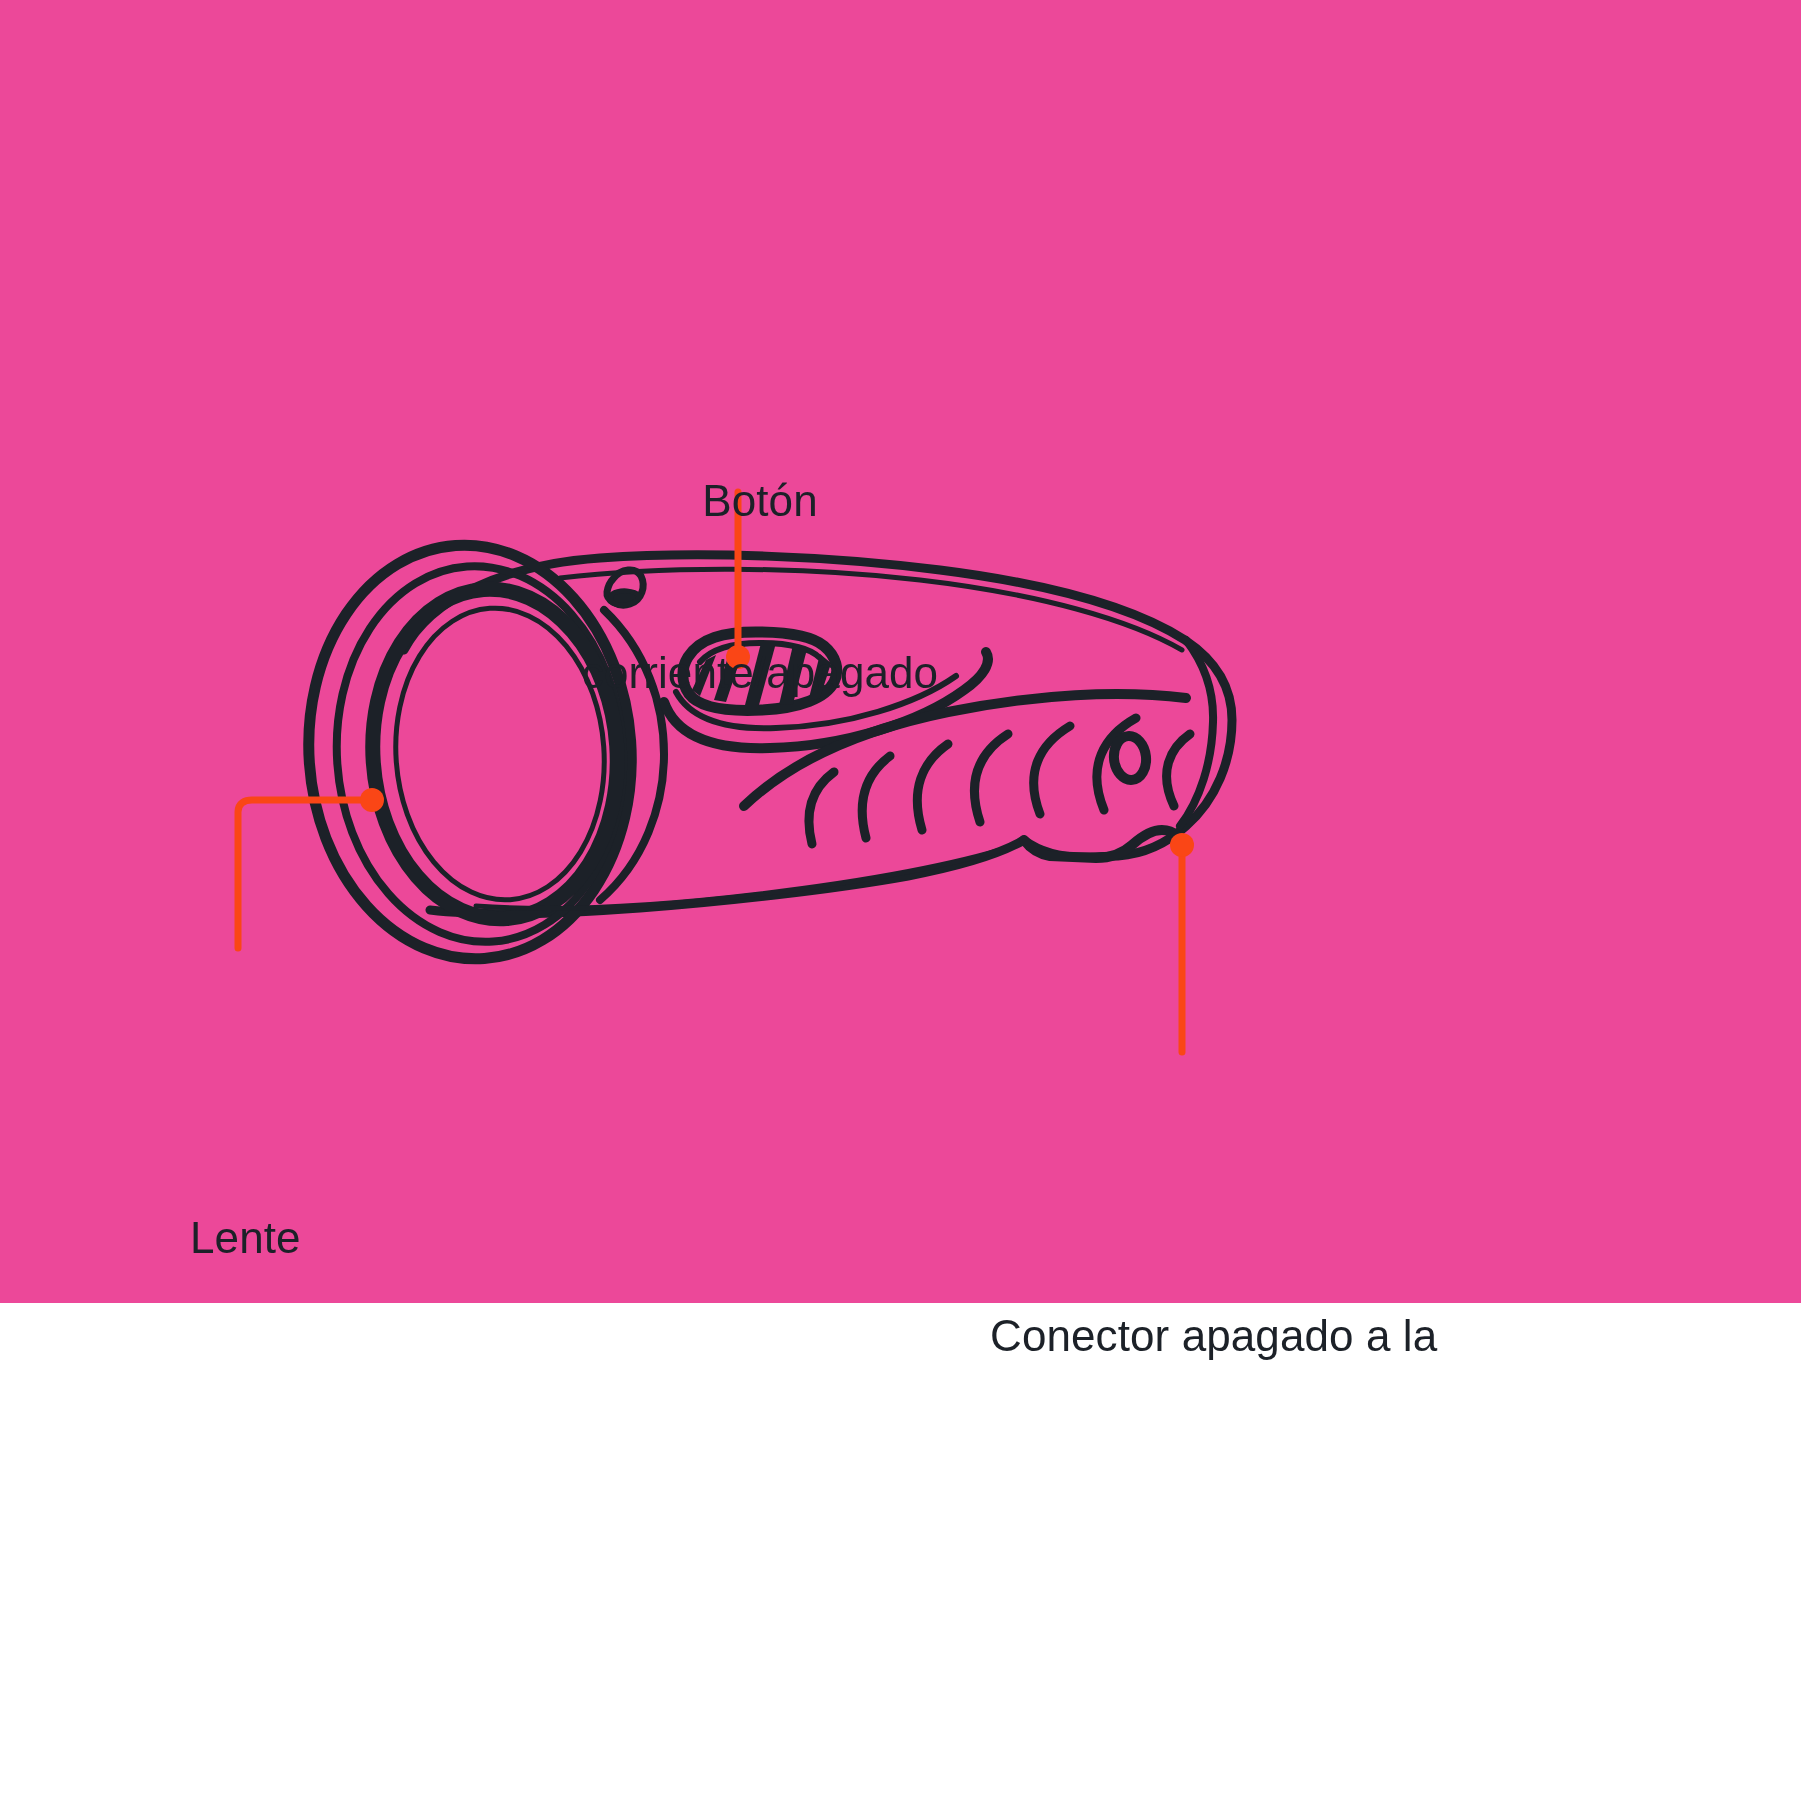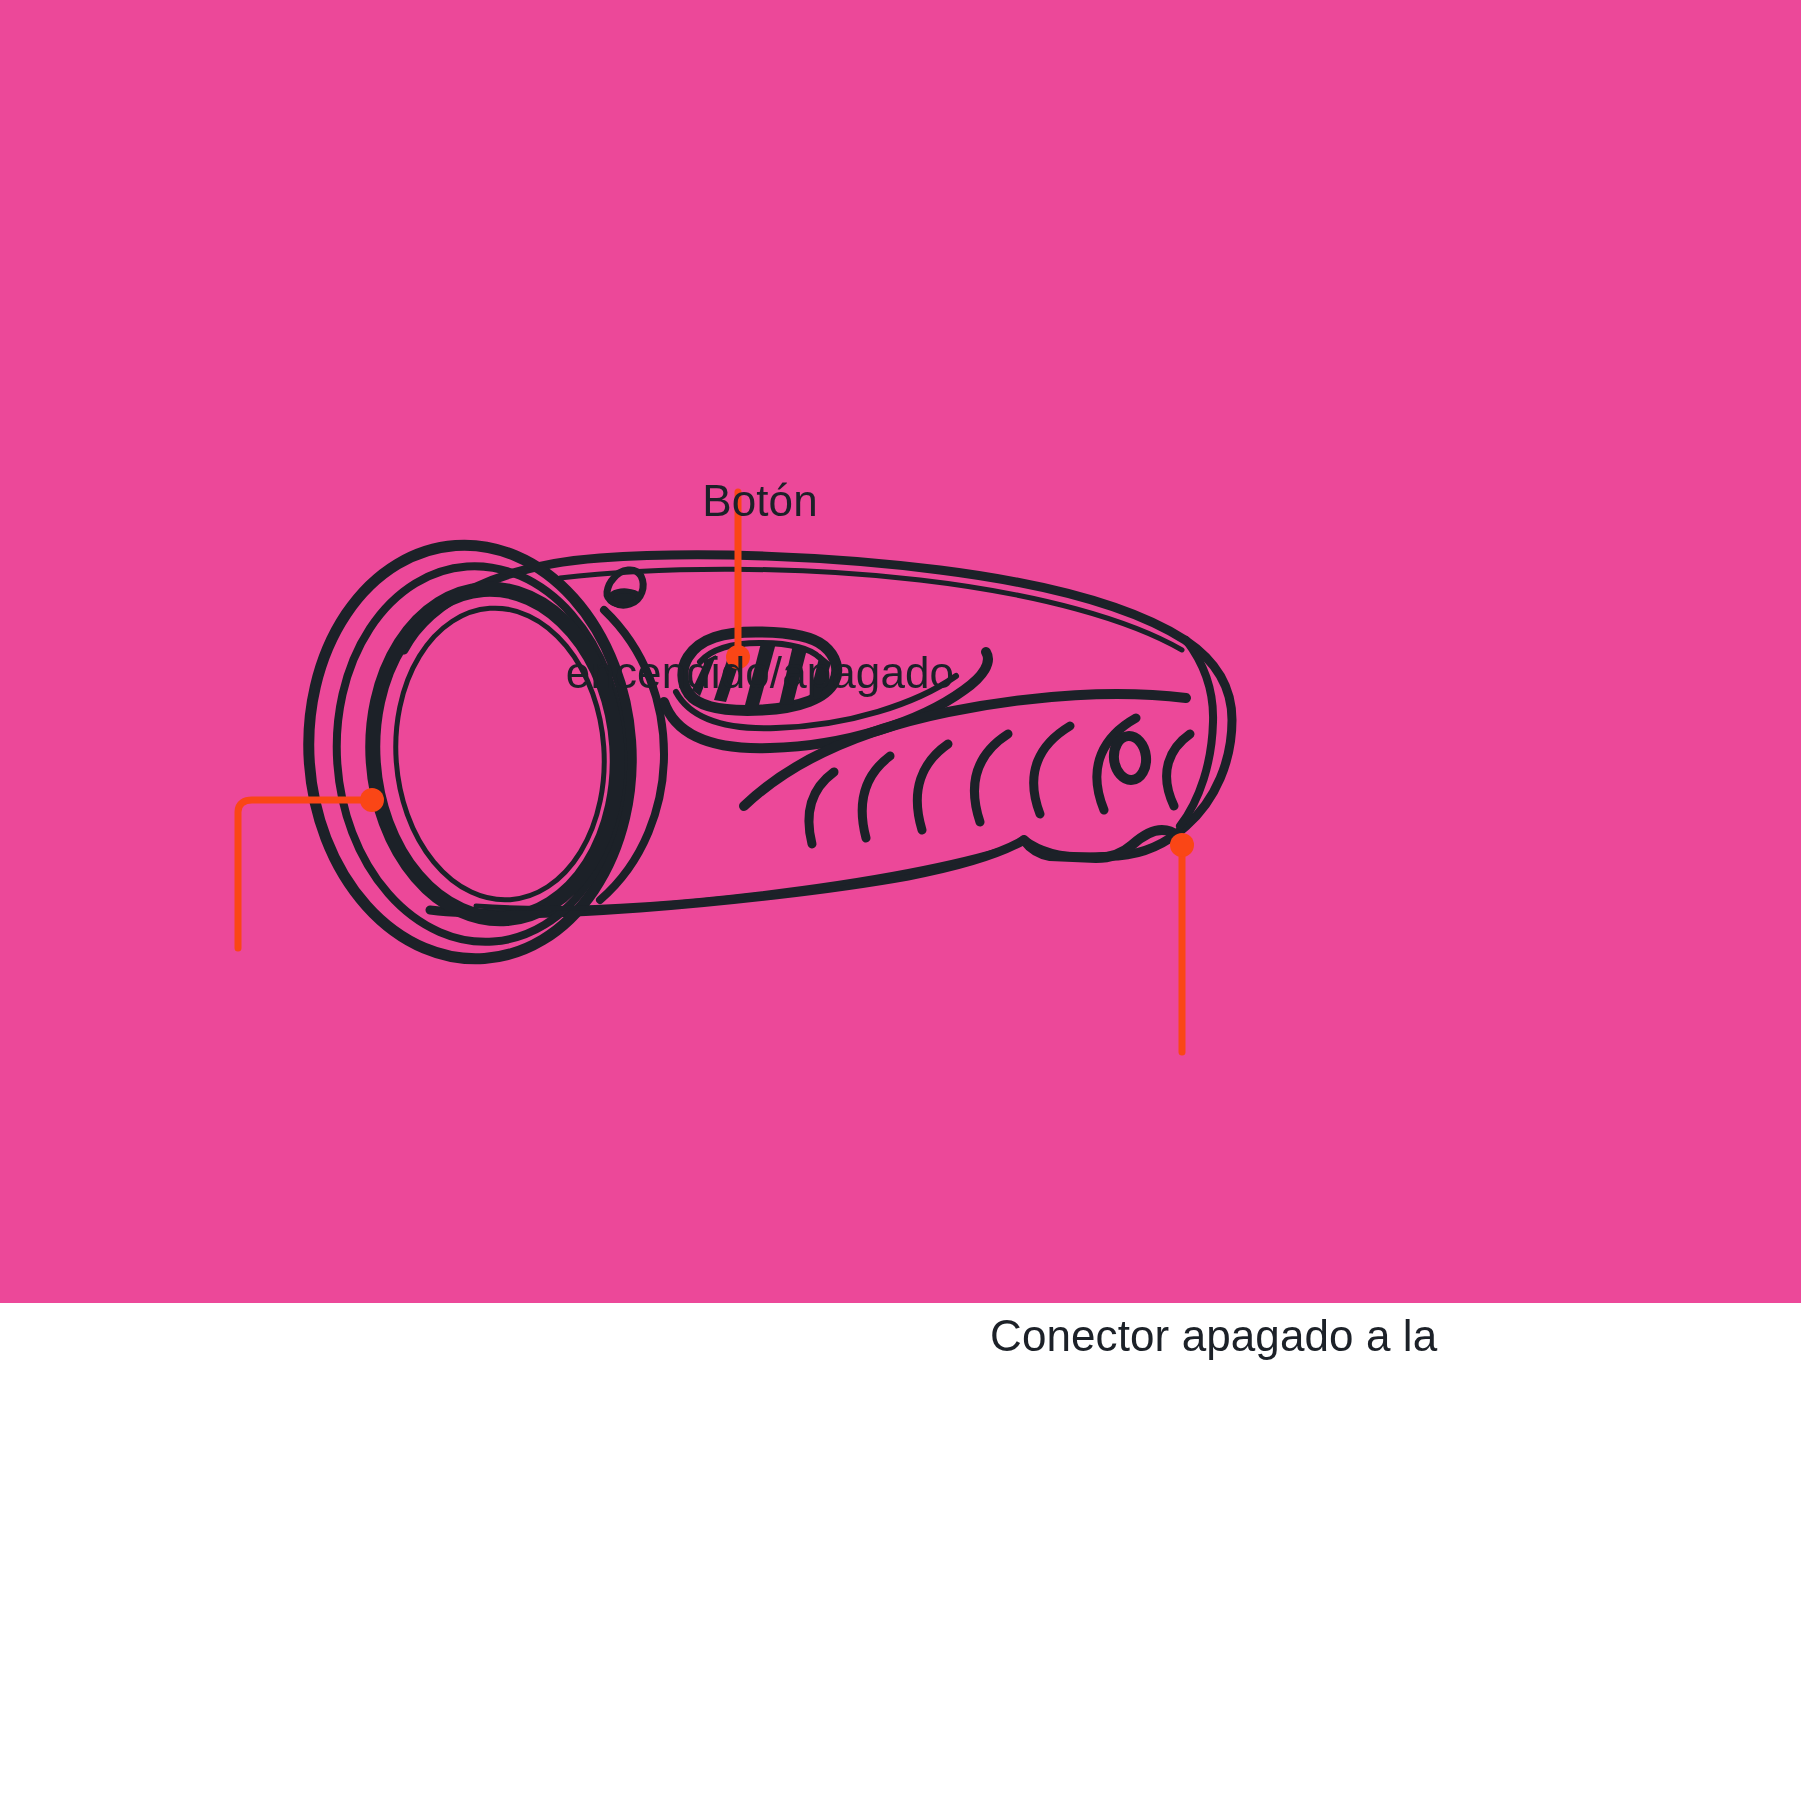--- a/index.html
+++ b/index.html
@@ -177,21 +177,24 @@
 
       <g>
         <line x1="1182" y1="1052" x2="1182" y2="852"></line>
         <circle cx="1182" cy="845" r="12" stroke="none"></circle>
       </g>
     </g>
   </svg>
 
   <div class="callout-label" id="label-button">
     <span class="lbl-line">Botón</span>
-    <span class="lbl-line">encendido/apagado</span>
+    <span class="lbl-line">corriente/apagado</span>
   </div>
 
+  <div class="callout-label" id="label-lens">
+    <span class="lbl-line">Lente</span>
+  </div>
 
   <div class="callout-label" id="label-connector">
     <span class="lbl-line">Conector apagado a la</span>
   </div>
 
 </div>
 
 </body></html>

